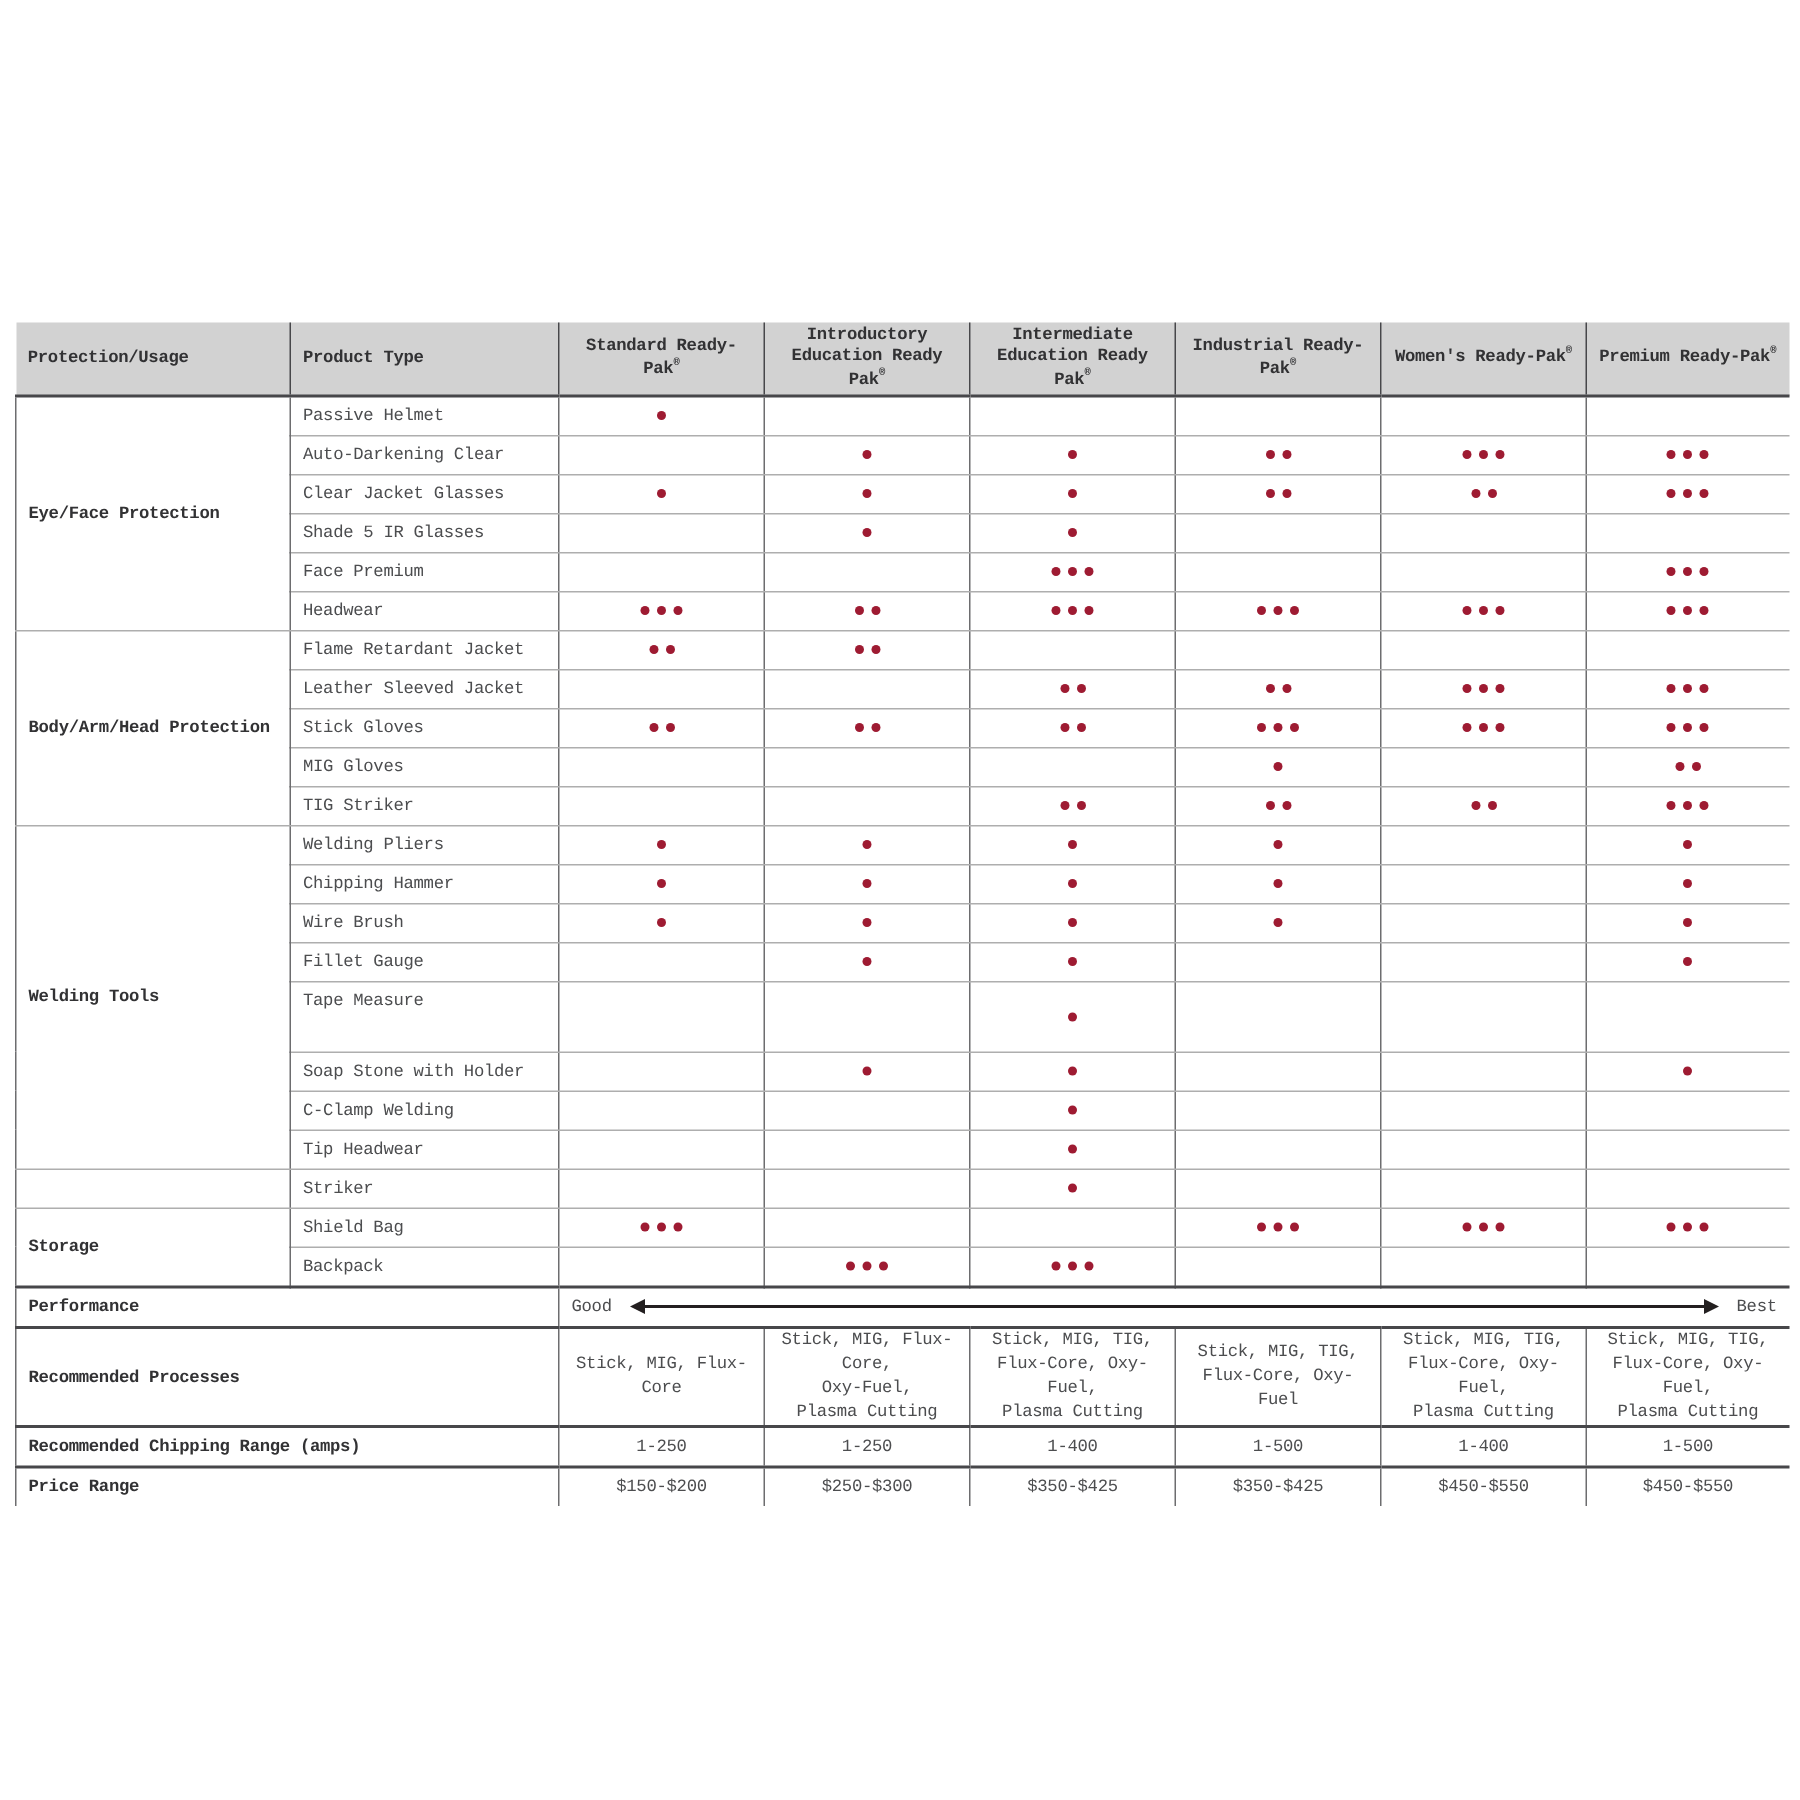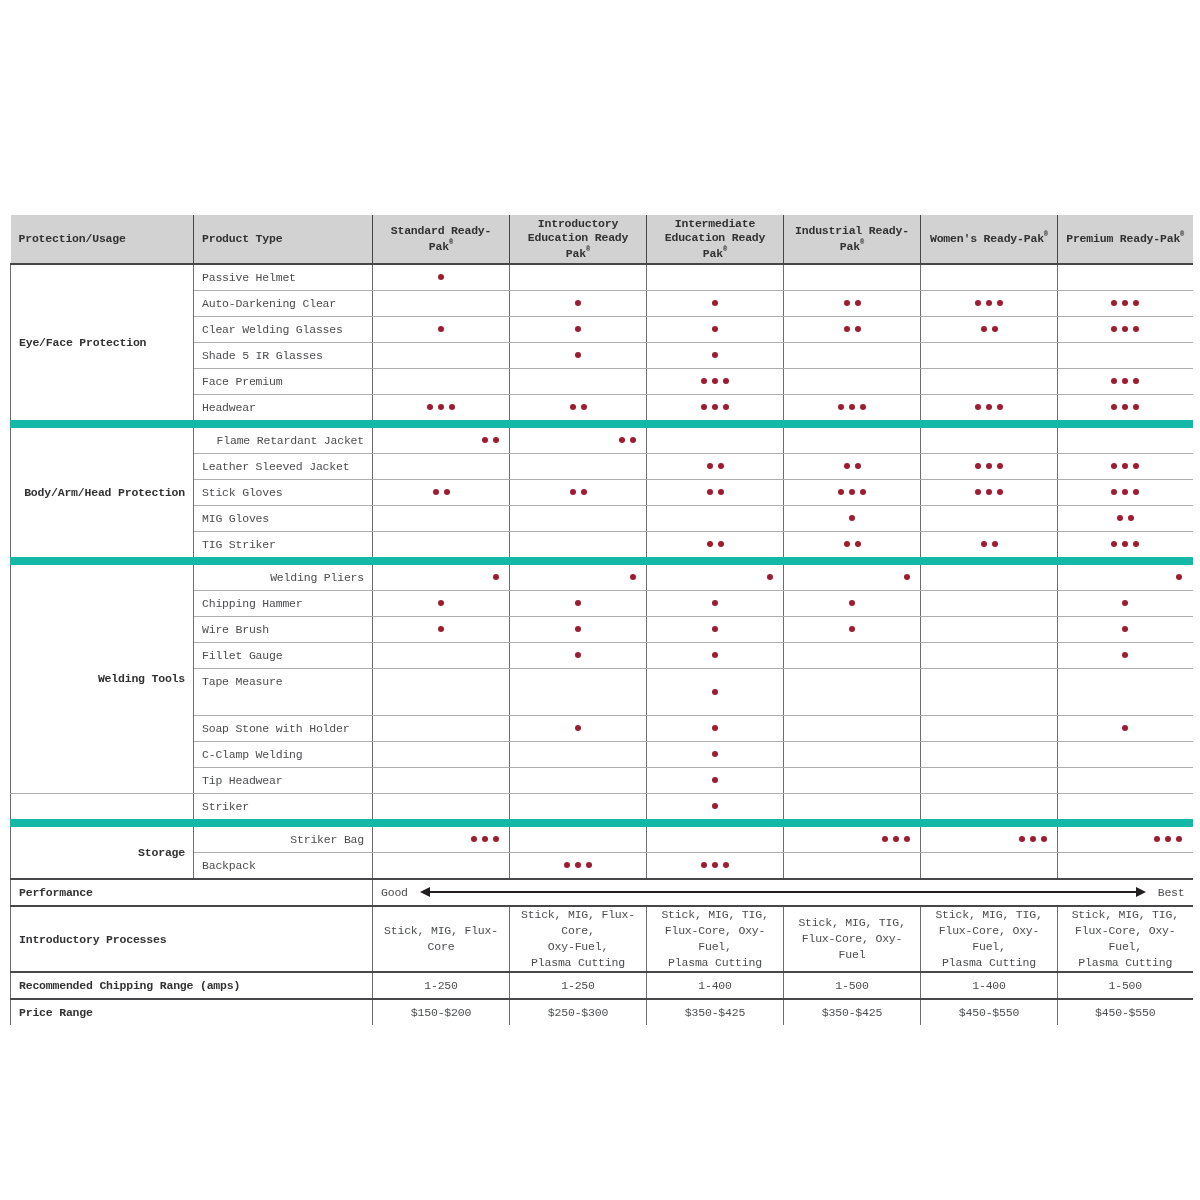--- a/index.html
+++ b/index.html
@@ -75,21 +75,21 @@
   td.prod { text-align: left; color: #4c4d4f; }
   td.dots { text-align: center; font-size: 0; }
   .dot {
     display: inline-block;
     width: 6px;
     height: 6px;
     border-radius: 50%;
     margin: 0 2.5px;
     vertical-align: middle;
   }
-  tr.sec > td { border-top: 8px solid #14b8a6; text-align: right; }
+  tr.sec > td { border-top: 1px solid #14b8a6; }
   tr.tall > td { height: 40px; }
   tr.tall > td.prod { vertical-align: top; padding-top: 6px; }
   
   tr.footer > td { border-top: 2px solid #47474a; }
   tr.lastrow > td { border-bottom: none; }
   td.label-cell {
     font-weight: bold;
     color: #323234;
     border-left: none;
     text-align: left;
@@ -165,21 +165,21 @@
         <tr>
           <td class="prod">Auto-Darkening Clear</td>
           <td class="dots"></td>
           <td class="dots"><span class="dot" style="background: rgb(158, 27, 50);"></span></td>
           <td class="dots"><span class="dot" style="background: rgb(158, 27, 50);"></span></td>
           <td class="dots"><span class="dot" style="background: rgb(158, 27, 50);"></span><span class="dot" style="background: rgb(158, 27, 50);"></span></td>
           <td class="dots"><span class="dot" style="background: rgb(158, 27, 50);"></span><span class="dot" style="background: rgb(158, 27, 50);"></span><span class="dot" style="background: rgb(158, 27, 50);"></span></td>
           <td class="dots"><span class="dot" style="background: rgb(158, 27, 50);"></span><span class="dot" style="background: rgb(158, 27, 50);"></span><span class="dot" style="background: rgb(158, 27, 50);"></span></td>
         </tr>
         <tr>
-          <td class="prod">Clear Welding Glasses</td>
+          <td class="prod">Clear Jacket Glasses</td>
           <td class="dots"><span class="dot" style="background: rgb(158, 27, 50);"></span></td>
           <td class="dots"><span class="dot" style="background: rgb(158, 27, 50);"></span></td>
           <td class="dots"><span class="dot" style="background: rgb(158, 27, 50);"></span></td>
           <td class="dots"><span class="dot" style="background: rgb(158, 27, 50);"></span><span class="dot" style="background: rgb(158, 27, 50);"></span></td>
           <td class="dots"><span class="dot" style="background: rgb(158, 27, 50);"></span><span class="dot" style="background: rgb(158, 27, 50);"></span></td>
           <td class="dots"><span class="dot" style="background: rgb(158, 27, 50);"></span><span class="dot" style="background: rgb(158, 27, 50);"></span><span class="dot" style="background: rgb(158, 27, 50);"></span></td>
         </tr>
         <tr>
           <td class="prod">Shade 5 IR Glasses</td>
           <td class="dots"></td>
@@ -331,21 +331,21 @@
           <td class="prod">Striker</td>
           <td class="dots"></td>
           <td class="dots"></td>
           <td class="dots"><span class="dot" style="background: rgb(158, 27, 50);"></span></td>
           <td class="dots"></td>
           <td class="dots"></td>
           <td class="dots"></td>
         </tr>
         <tr class="sec">
           <td class="group" rowspan="2">Storage</td>
-          <td class="prod">Striker Bag</td>
+          <td class="prod">Shield Bag</td>
           <td class="dots"><span class="dot" style="background: rgb(158, 27, 50);"></span><span class="dot" style="background: rgb(158, 27, 50);"></span><span class="dot" style="background: rgb(158, 27, 50);"></span></td>
           <td class="dots"></td>
           <td class="dots"></td>
           <td class="dots"><span class="dot" style="background: rgb(158, 27, 50);"></span><span class="dot" style="background: rgb(158, 27, 50);"></span><span class="dot" style="background: rgb(158, 27, 50);"></span></td>
           <td class="dots"><span class="dot" style="background: rgb(158, 27, 50);"></span><span class="dot" style="background: rgb(158, 27, 50);"></span><span class="dot" style="background: rgb(158, 27, 50);"></span></td>
           <td class="dots"><span class="dot" style="background: rgb(158, 27, 50);"></span><span class="dot" style="background: rgb(158, 27, 50);"></span><span class="dot" style="background: rgb(158, 27, 50);"></span></td>
         </tr>
         <tr>
           <td class="prod">Backpack</td>
           <td class="dots"></td>
@@ -365,21 +365,21 @@
               <span class="arrow-line">
                 <span class="arrow-head-l"></span>
                 <span class="arrow-shaft"></span>
                 <span class="arrow-head-r"></span>
               </span>
               <span>Best</span>
             </div>
           </td>
         </tr>
         <tr class="footer">
-          <td class="label-cell" colspan="2">Introductory Processes</td>
+          <td class="label-cell" colspan="2">Recommended Processes</td>
           <td class="proc">Stick, MIG, Flux-Core</td>
           <td class="proc">Stick, MIG, Flux-Core,<br>Oxy-Fuel,<br>Plasma Cutting</td>
           <td class="proc">Stick, MIG, TIG,<br>Flux-Core, Oxy-Fuel,<br>Plasma Cutting</td>
           <td class="proc">Stick, MIG, TIG,<br>Flux-Core, Oxy-Fuel</td>
           <td class="proc">Stick, MIG, TIG,<br>Flux-Core, Oxy-Fuel,<br>Plasma Cutting</td>
           <td class="proc">Stick, MIG, TIG,<br>Flux-Core, Oxy-Fuel,<br>Plasma Cutting</td>
         </tr>
         <tr class="footer">
           <td class="label-cell" colspan="2">Recommended Chipping Range (amps)</td>
           <td class="val">1-250</td>

